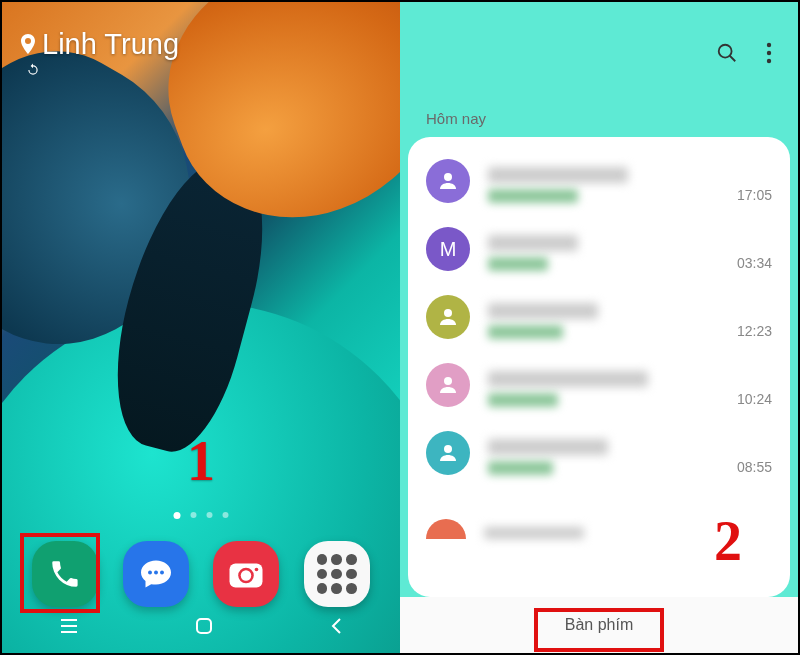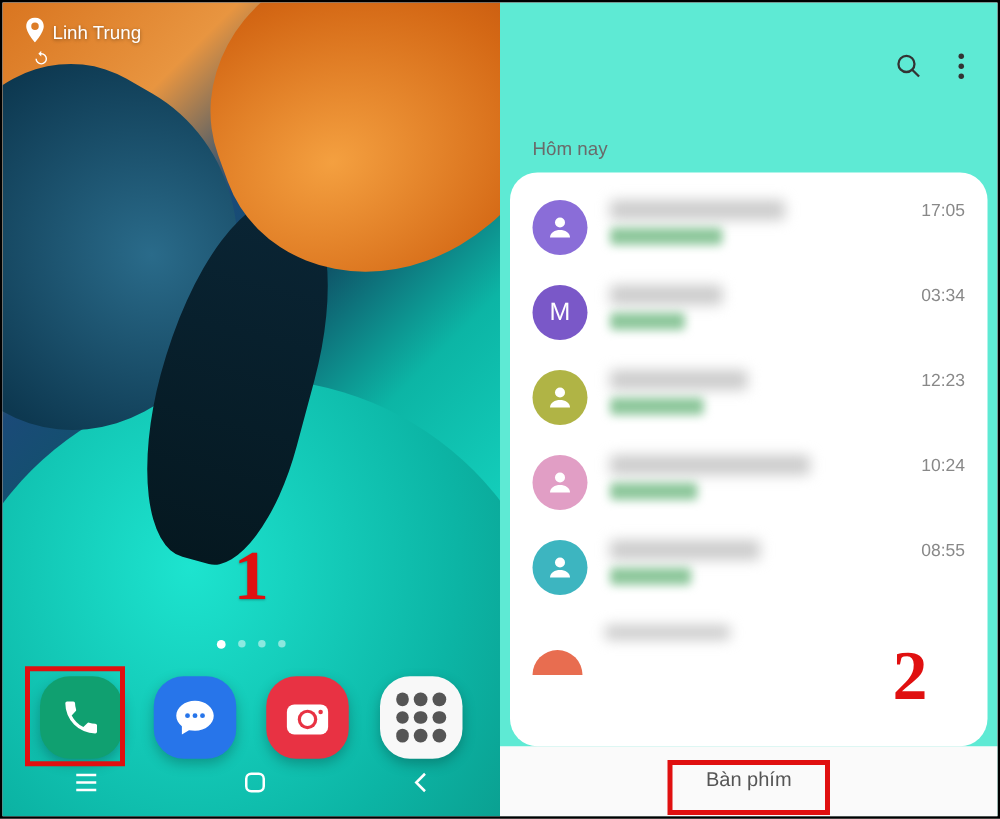--- a/index.html
+++ b/index.html
@@ -49,21 +49,21 @@
       background: linear-gradient(180deg, #0a2535, #051820);
       border-radius: 60% 50% 40% 50%;
       transform: rotate(15deg);
     }
     .location-widget {
       position: absolute;
       top: 12px; left: 18px;
       color: #fff;
       text-shadow: 0 1px 3px rgba(0,0,0,0.4);
     }
-    .location-row { display: flex; align-items: center; font-size: 15px; font-weight: 300; }
+    .location-row { display: flex; align-items: center; font-size: 29px; font-weight: 300; margin-top: 14px; }
     .pin-icon { margin-right: 6px; }
     .updated-row { font-size: 13px; margin-top: 2px; display: flex; align-items: center; }
     .refresh-icon { margin-left: 6px; }
     .page-dots {
       position: absolute;
       bottom: 134px; left: 50%; transform: translateX(-50%);
       display: flex; gap: 10px;
     }
     .page-dots .dot { width: 6px; height: 6px; background: rgba(255,255,255,0.5); border-radius: 50%; }
     .page-dots .dot.active { background: #fff; width: 7px; height: 7px; }
@@ -125,21 +125,21 @@
     }
     .call-list {
       flex: 1;
       background: #fff;
       border-radius: 22px;
       margin: 0 8px;
       padding: 10px 0 0 0;
       overflow: hidden;
     }
     .call-row {
-      display: flex; align-items: flex-start;
+      display: flex; align-items: flex-end;
       padding: 12px 18px;
     }
     .avatar {
       width: 44px; height: 44px; border-radius: 50%;
       margin-right: 18px;
       display: flex; align-items: center; justify-content: center;
       color: #fff; font-size: 20px; font-weight: 500;
       flex-shrink: 0;
     }
     .call-main { flex: 1; display: flex; flex-direction: column; gap: 6px; }

